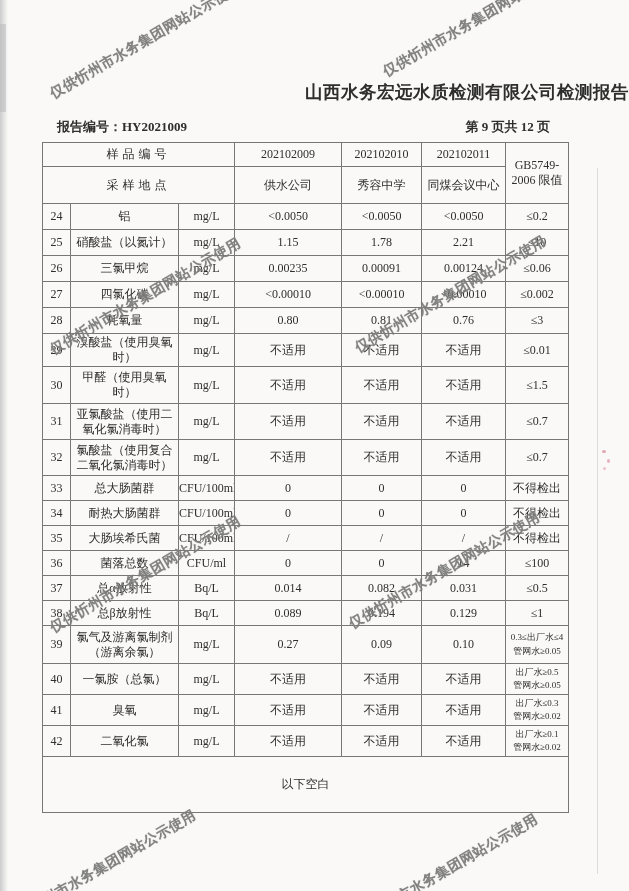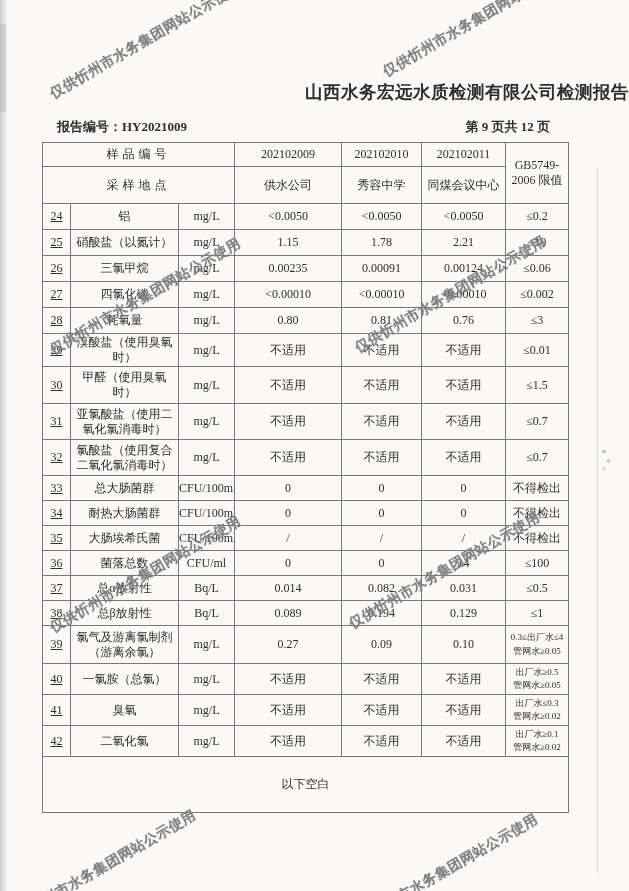--- a/index.html
+++ b/index.html
@@ -28,21 +28,21 @@
   table.report{
     position:absolute;left:42px;top:142px;width:526px;z-index:3;
     border-collapse:collapse;table-layout:fixed;
   }
   table.report td{
     border:1px solid #777;padding:0;text-align:center;vertical-align:middle;
     font-size:12px;line-height:1.25;overflow:hidden;
   }
   table.report{border:1.5px solid #636363;}
   td.name{text-align:left;padding-left:8px;padding-right:2px;font-size:11px;white-space:pre-line;}
-  td.numcol{font-size:12px;text-decoration:underline;}
+  td.numcol{font-size:12px;}
   td.unit{font-size:10.5px;}
   td.val{font-size:12px;}
   td.lim{font-size:12px;white-space:pre-line;}
   td.lim.small{font-size:9px;line-height:1.5;}
   td.hdr-label{letter-spacing:4px;font-size:12.5px;}
   td.hdr-id{font-size:13px;}
   td.hdr-loc{font-size:11.5px;}
   td.hdr-limit{font-size:12.5px;white-space:pre-line;line-height:2.4;}
   td.blank-note{ text-align:left;vertical-align:top;padding:9px 0 0 13px;font-size:12px;}
   tr.rh1{height:24px;} tr.rh2{height:37px;}

